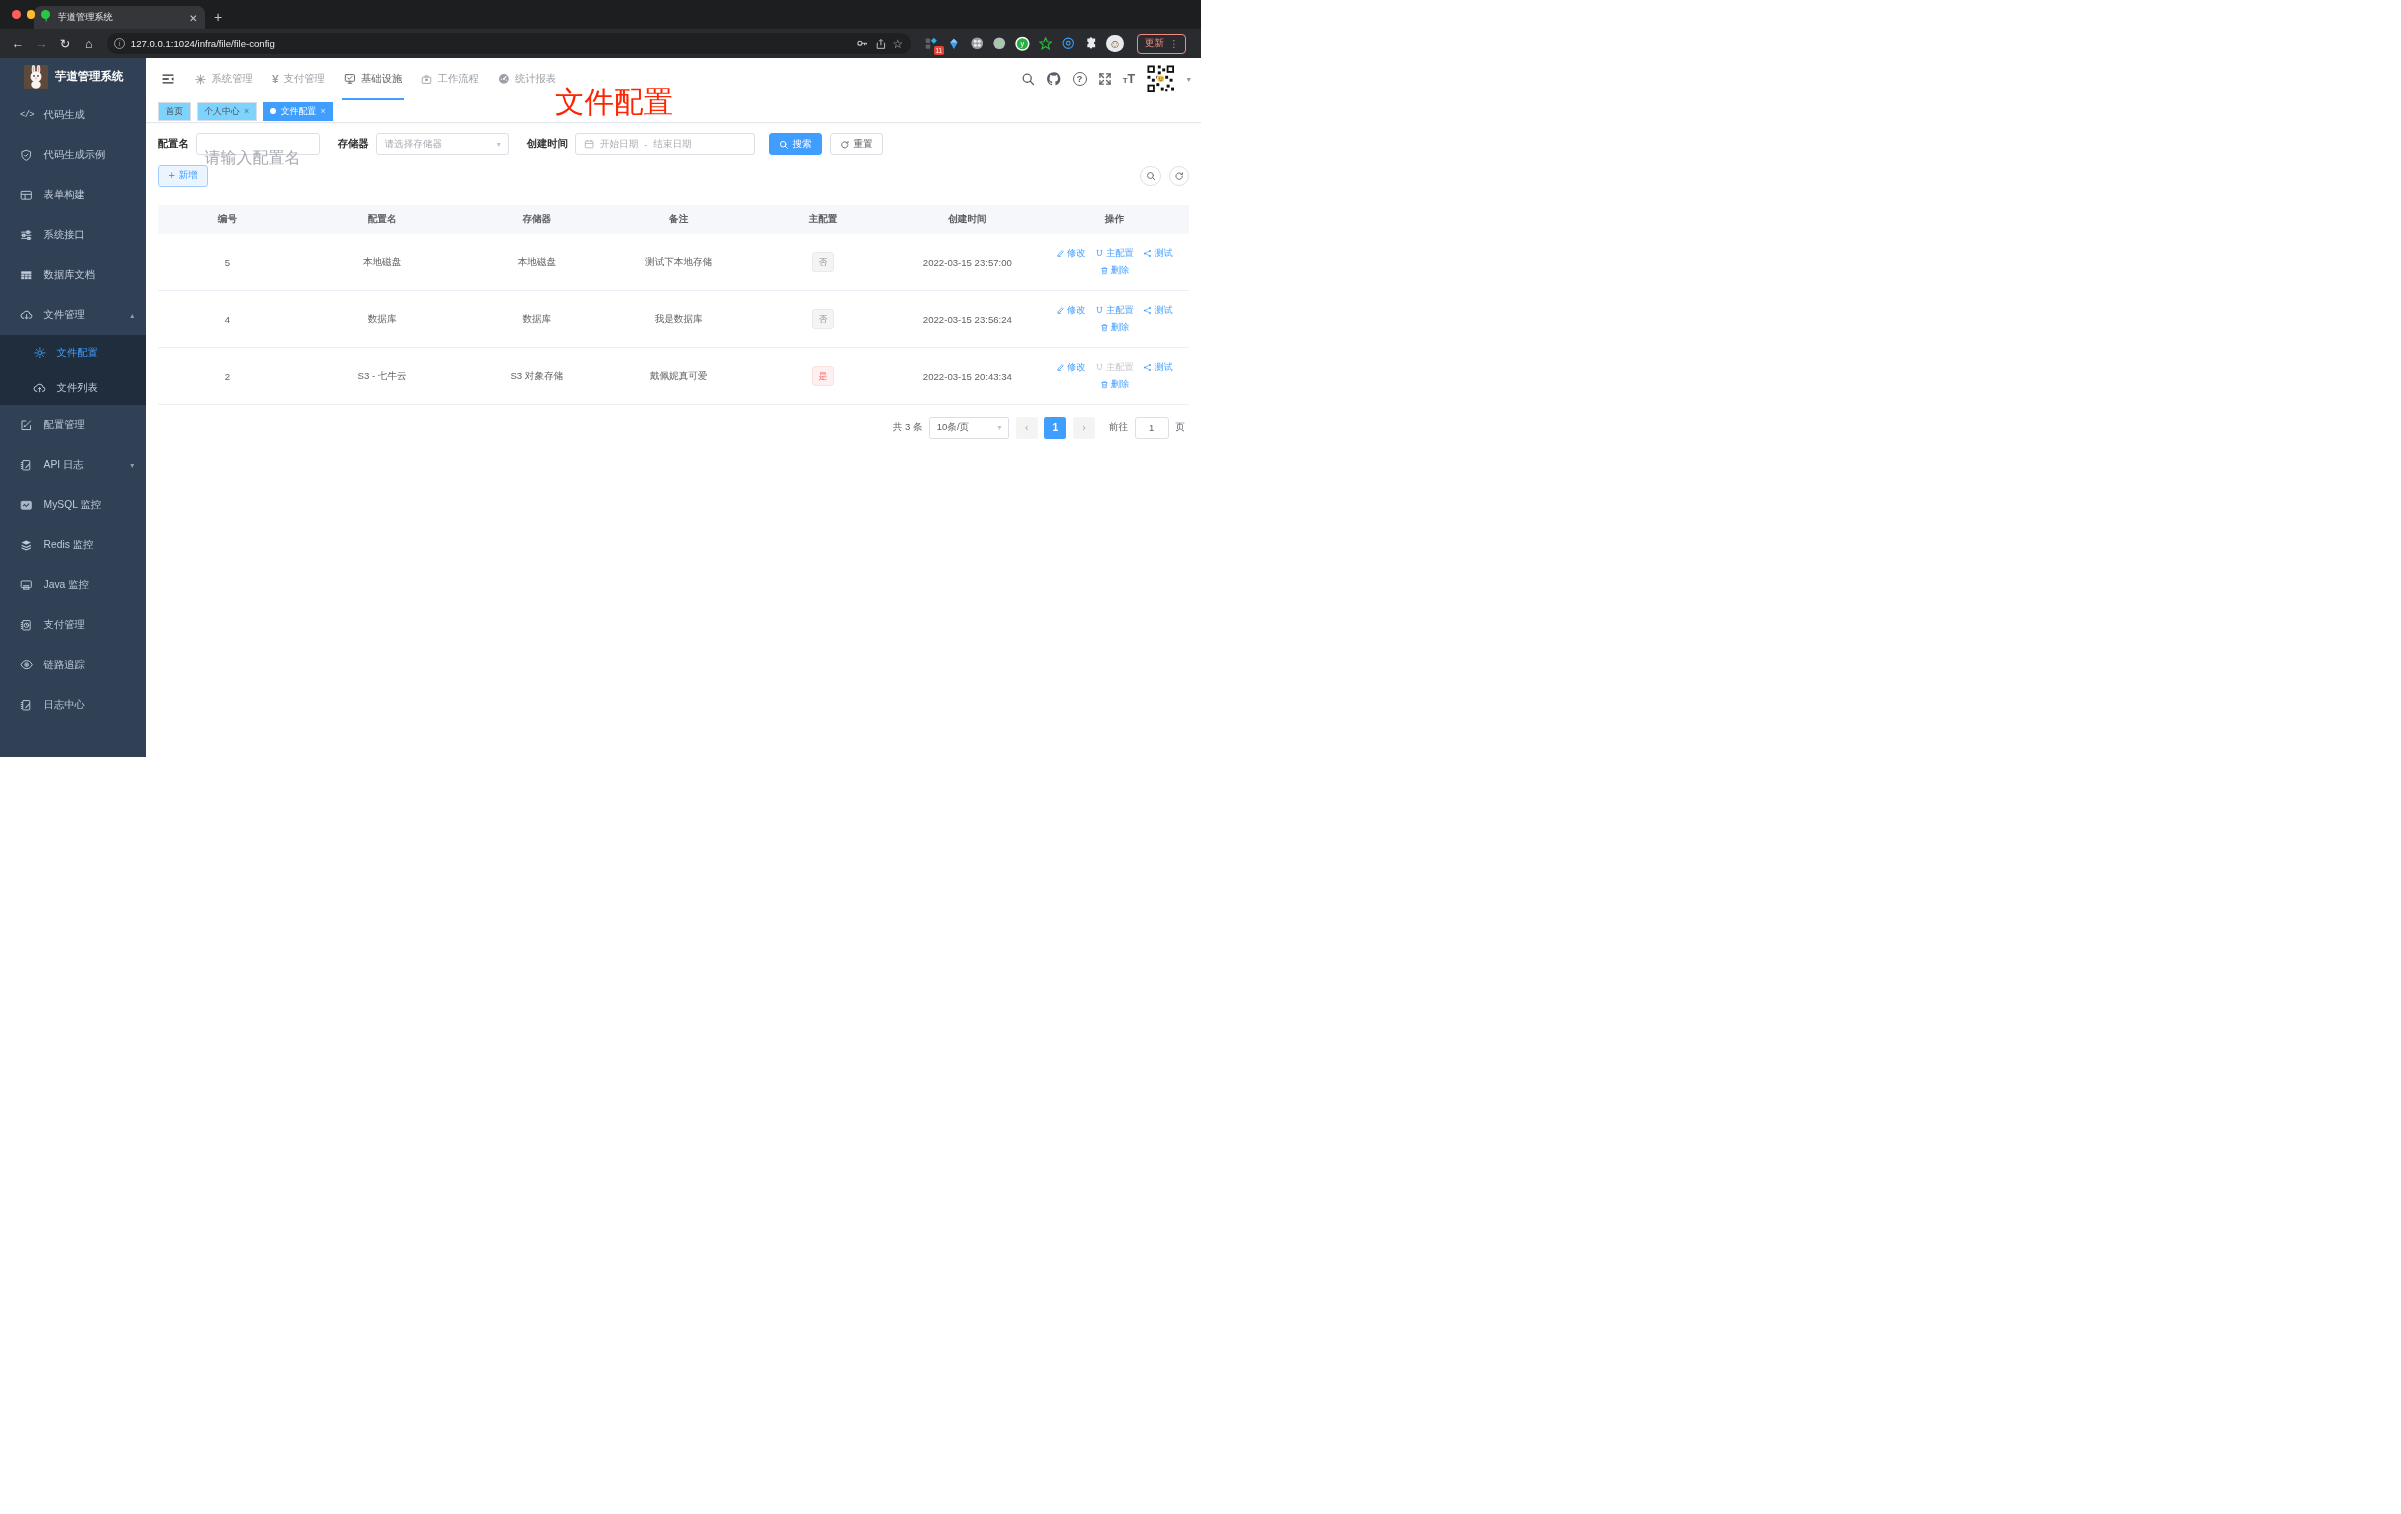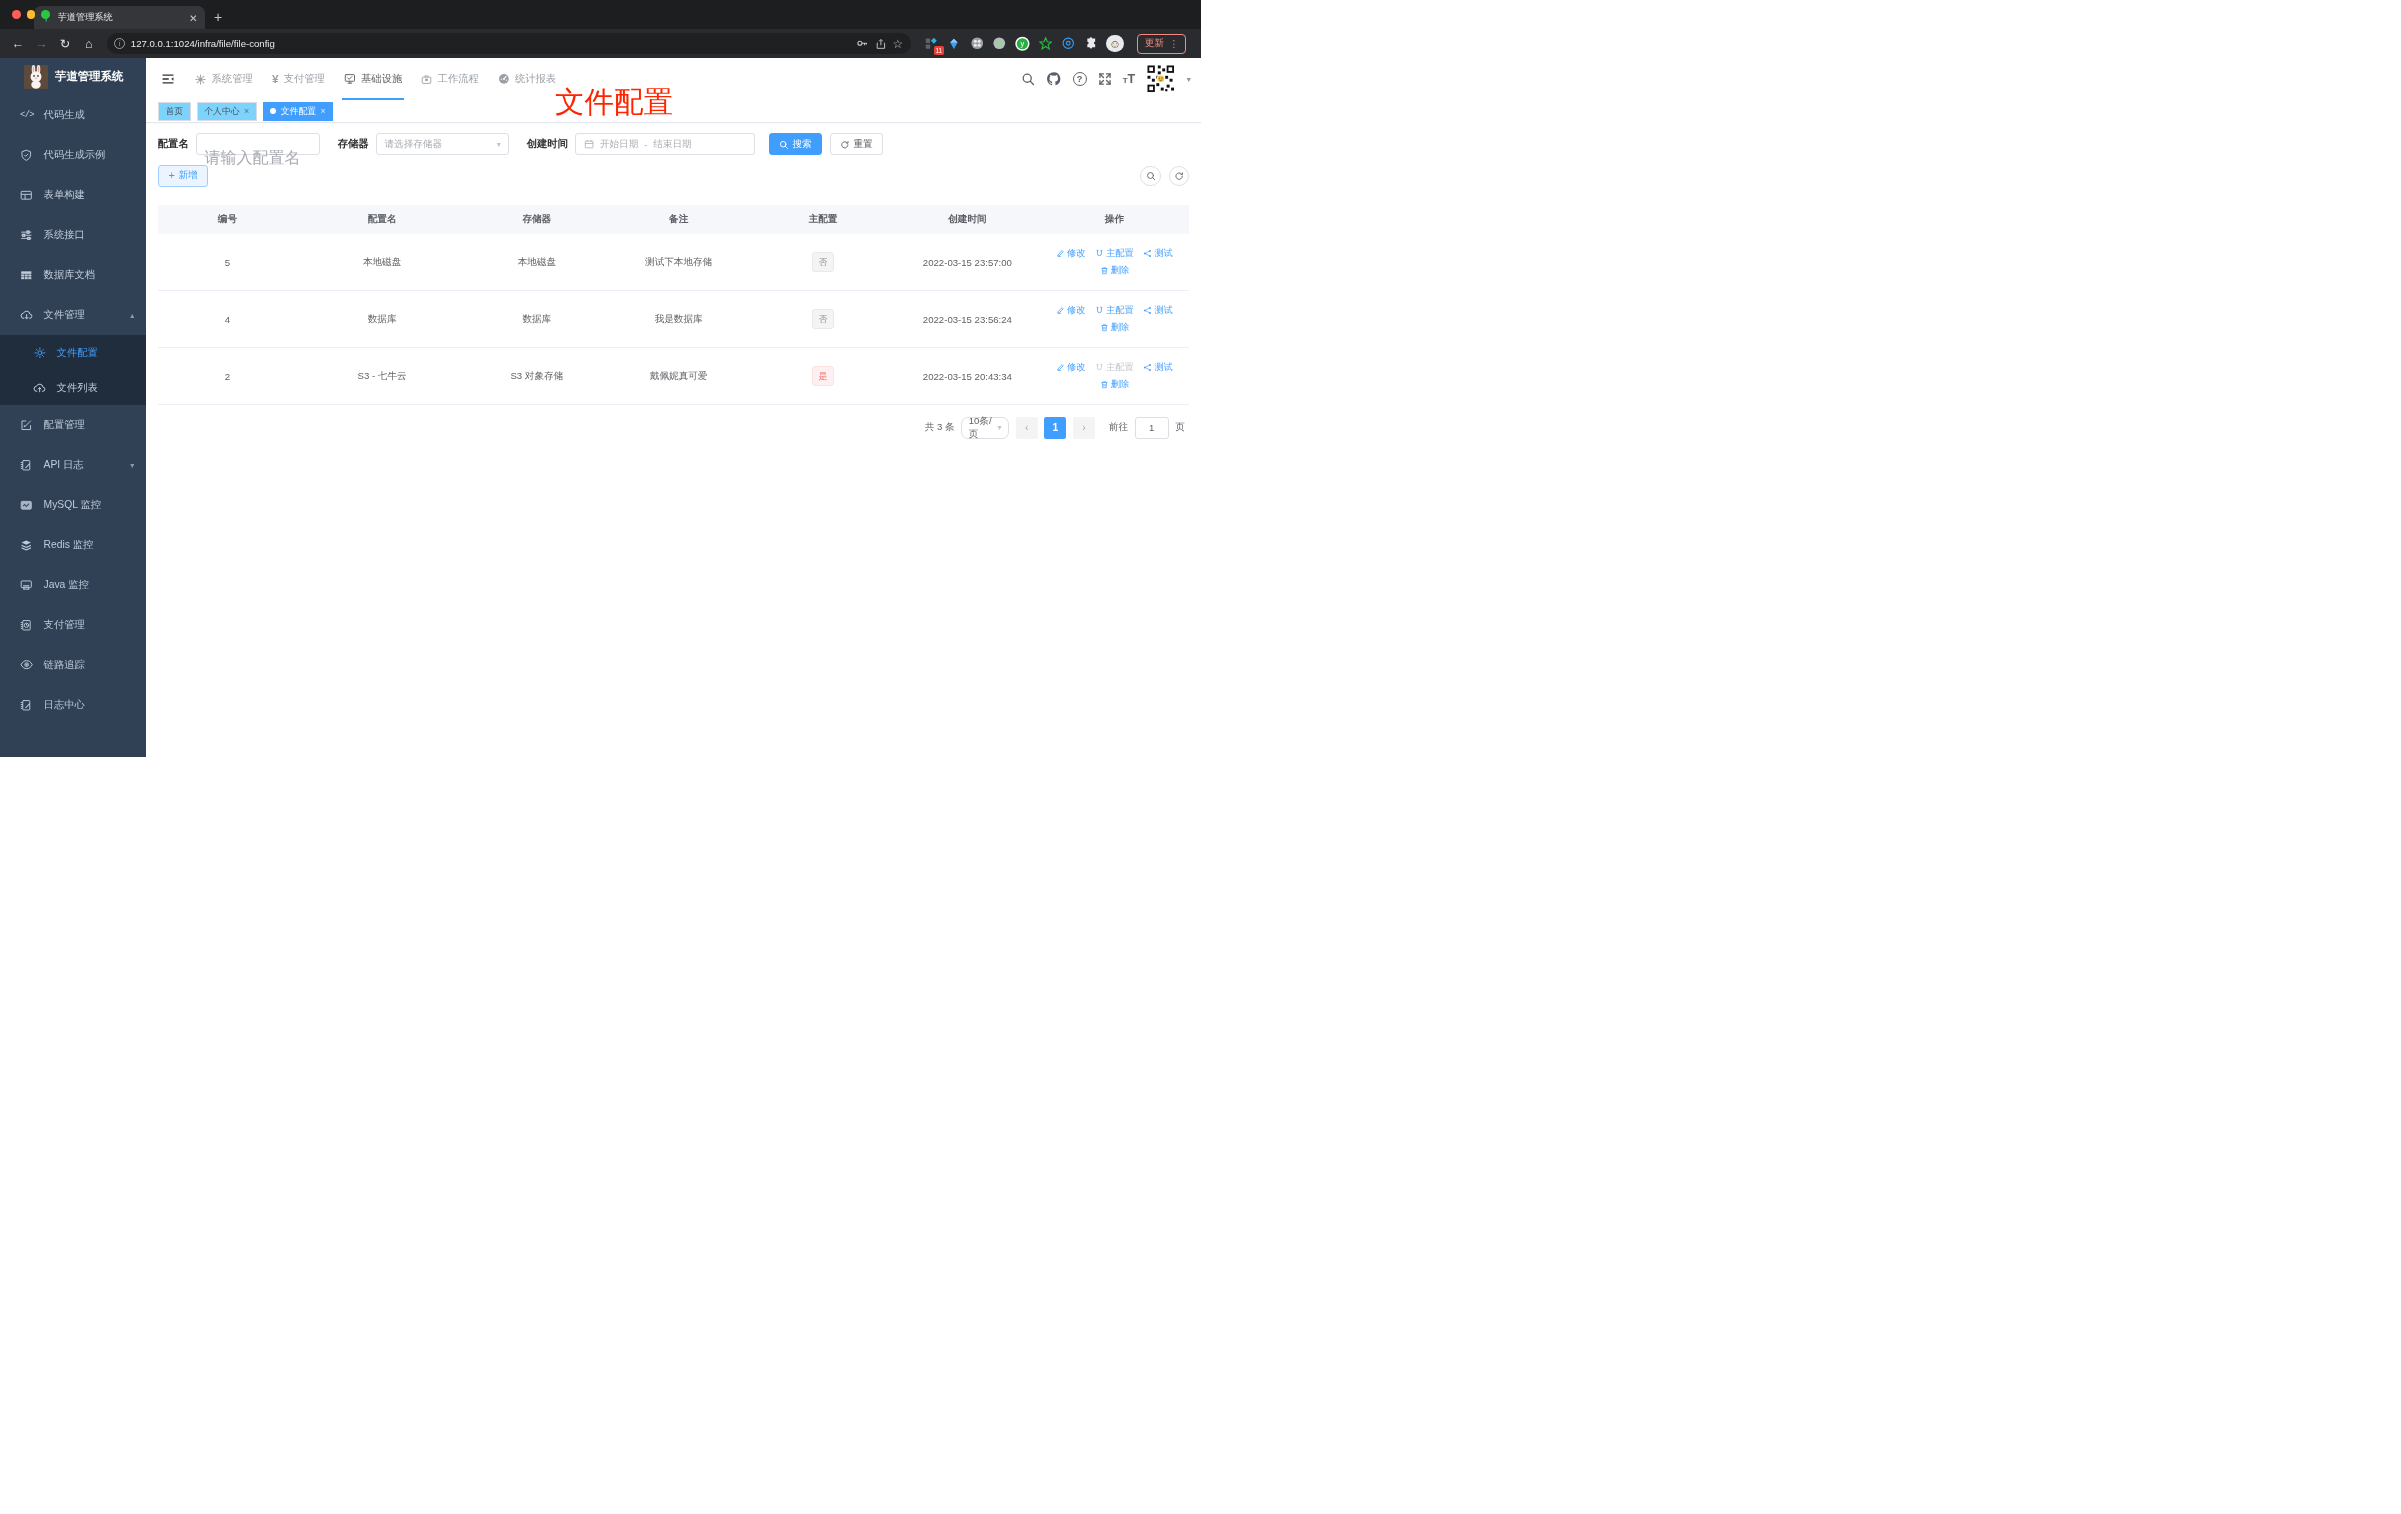--- a/index.html
+++ b/index.html
@@ -94,21 +94,21 @@
   .tag { display:inline-flex; align-items:center; justify-content:center; min-width:20.7px; height:20.7px; padding:0 5.2px; border-radius:3px; font-size:8.9px; border:0.7px solid; }
   .tag.info { background:#f4f4f5; border-color:#e9e9eb; color:#909399; }
   .tag.danger { background:#fef0f0; border-color:#fde2e2; color:#f56c6c; }
   .acts { display:flex; flex-direction:column; gap:4px; align-items:center; }
   .acts-line { display:flex; gap:9.6px; justify-content:center; }
   .alink { color:#409eff; font-size:9.2px; display:inline-flex; align-items:center; gap:2.2px; cursor:pointer; white-space:nowrap; }
   .alink.disabled { color:#c0c4cc; cursor:not-allowed; }
 
   
   .pager { display:flex; align-items:center; justify-content:flex-end; gap:6.6px; margin:11.8px 4.4px 0 0; font-size:9.6px; color:#606266; }
-  .psel { width:48px; height:22px; border:0.7px solid #dcdfe6; border-radius:7px; display:flex; align-items:center; justify-content:space-between; padding:0 6.6px; }
+  .psel { width:80px; height:22px; border:0.7px solid #dcdfe6; border-radius:2px; display:flex; align-items:center; justify-content:space-between; padding:0 6.6px; }
   .pbtn { width:22px; height:22px; border-radius:2.2px; background:#f4f4f5; color:#a8abb2; display:inline-flex; align-items:center; justify-content:center; font-size:10.3px; }
   .pbtn.cur { background:#409eff; color:#fff; font-weight:bold; }
   .goto-inp { width:34px; height:22px; border:0.7px solid #dcdfe6; border-radius:3px; text-align:center; font-size:9.6px; color:#606266; outline:none; font-family:inherit; }
 </style>
 </head>
 <body>
 
 <div class="tabbar">
   <div class="lights">
     <span class="light" style="background:#ff5f57"></span>

